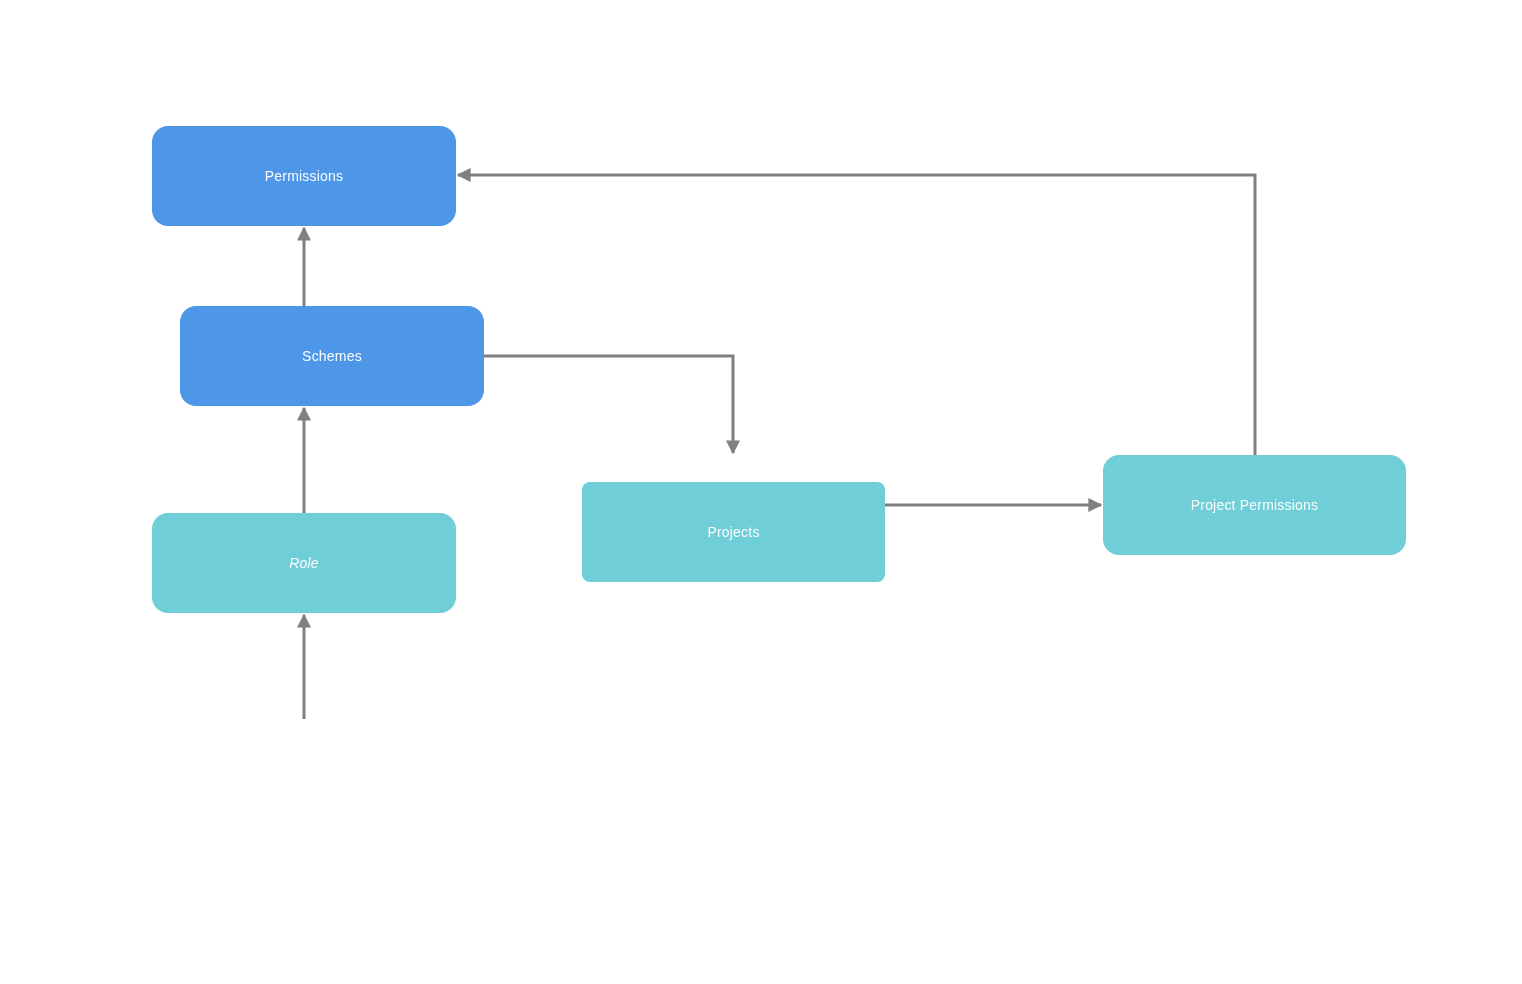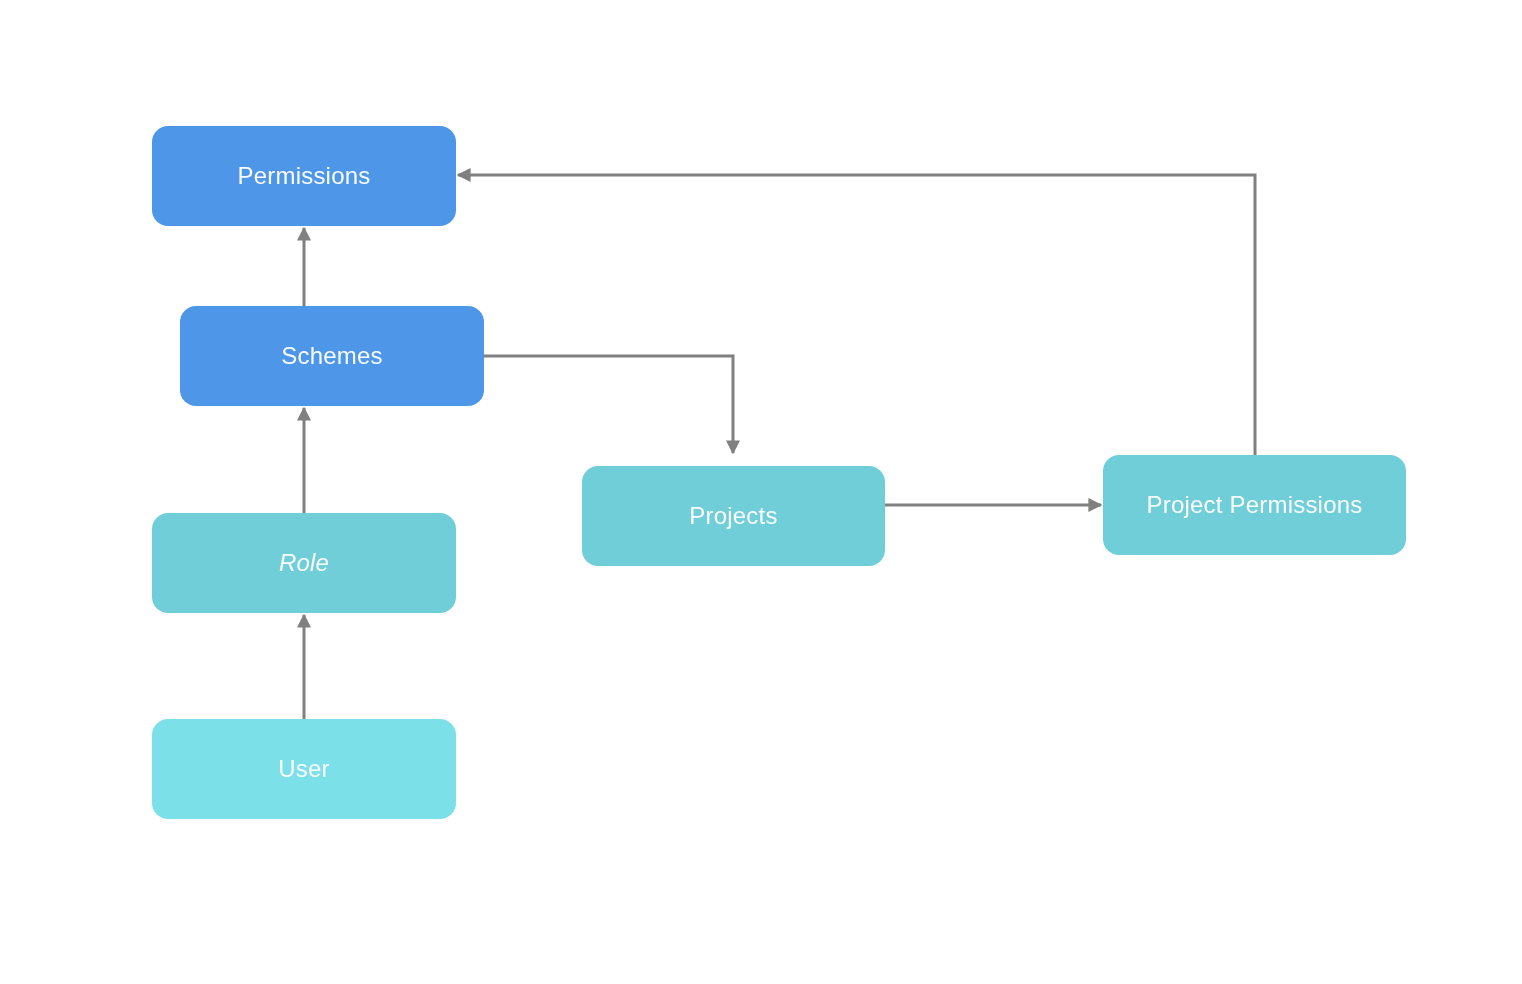--- a/index.html
+++ b/index.html
@@ -29,33 +29,33 @@
   }
   .node {
     position: absolute;
     width: 304px;
     height: 100px;
     border-radius: 16px;
     display: flex;
     align-items: center;
     justify-content: center;
     color: #fbfdfe;
-    font-size: 24px;
+    font-size: 14px;
     letter-spacing: 0.2px;
     cursor: default;
     user-select: none;
   }
   .node-blue  { background: #4d96e8; }
   .node-teal  { background: #6fced7; }
   .node-cyan  { background: #7ce0e9; }
   #node-permissions         { left: 152px; top: 126px; }
   #node-schemes             { left: 152px; top: 306px; margin-left: 28px; }
   #node-role                { left: 152px; top: 513px; font-style: italic; }
   #node-user                { left: 152px; top: 719px; }
-  #node-projects            { left: 582px; top: 466px; width: 303px; }
+  #node-projects            { left: 582px; top: 482px; width: 303px; border-radius: 8px; }
   #node-project-permissions { left: 1103px; top: 455px; width: 303px; }
 </style>
 </head>
 <body>
 
 <div class="canvas">
 
   <svg class="edges-layer" width="1522" height="984" viewBox="0 0 1522 984" xmlns="http://www.w3.org/2000/svg">
     <defs>
       <marker id="arrowhead" viewBox="0 0 10 10" refX="9" refY="5" markerWidth="14" markerHeight="14" markerUnits="userSpaceOnUse" orient="auto">
@@ -75,23 +75,20 @@
   </div>
 
   <div class="node node-blue" id="node-schemes">
     <span>Schemes</span>
   </div>
 
   <div class="node node-teal" id="node-role">
     <span>Role</span>
   </div>
 
-  <div class="node node-cyan" id="node-user">
-    <span>User</span>
-  </div>
 
   <div class="node node-teal" id="node-projects">
     <span>Projects</span>
   </div>
 
   <div class="node node-teal" id="node-project-permissions">
     <span>Project Permissions</span>
   </div>
 
 </div>

